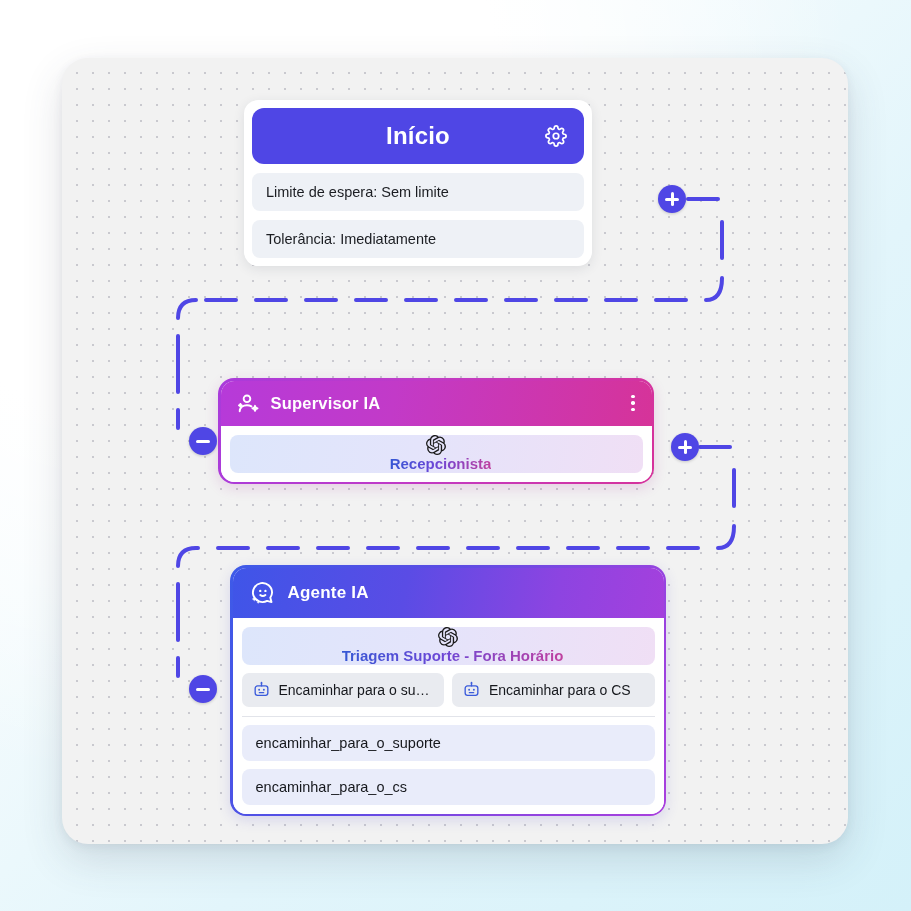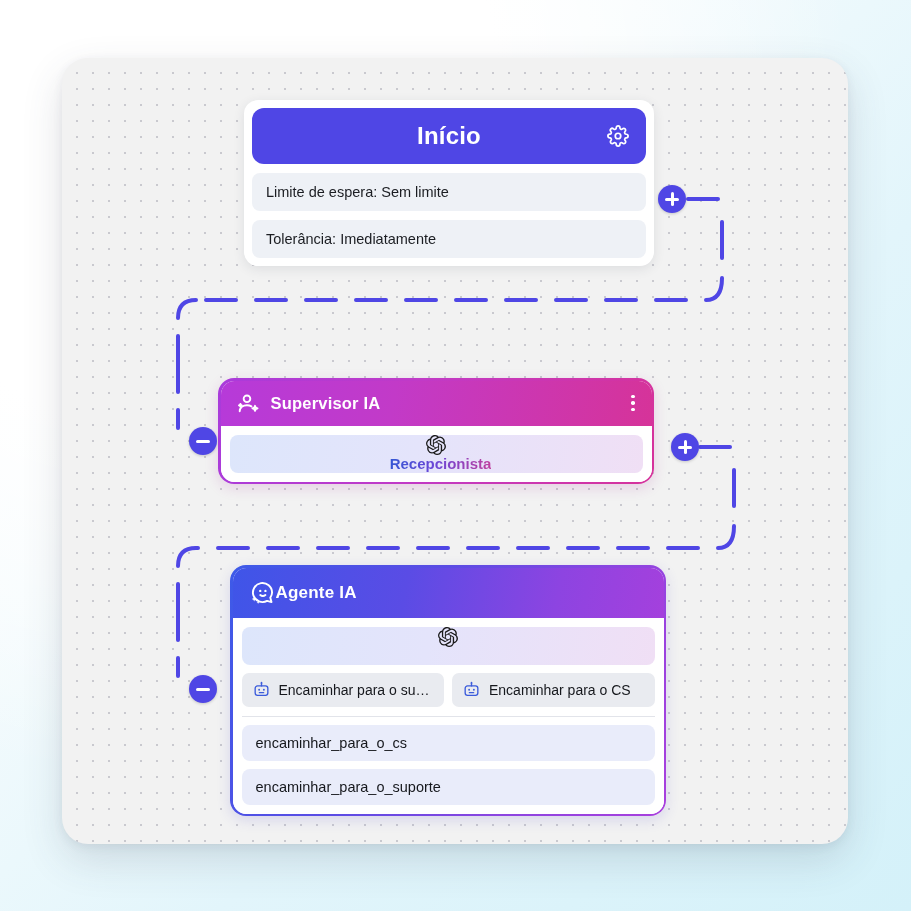--- a/index.html
+++ b/index.html
@@ -67,21 +67,21 @@
   
   .card {
     position: absolute;
     border-radius: 16px;
     z-index: 20;
   }
 
   
   #card-inicio {
     left: 244px; top: 100px;
-    width: 410px;
+    width: 348px;
     background: #ffffff;
     border-radius: 14px;
     padding: 8px;
     box-shadow: 0 3px 12px rgba(40,45,70,.10);
   }
   #inicio-header {
     height: 56px;
     background: #4f46e5;
     border-radius: 12px;
     display: flex;
@@ -176,20 +176,21 @@
     height: 50px;
     background: linear-gradient(100deg, #3f55e8 0%, #5a4ce5 40%, #8d44e1 75%, #a440dd 100%);
     display: flex;
     align-items: center;
     padding: 0 16px;
   }
   #ag-title {
     color: #ffffff;
     font-size: 17px;
     font-weight: 700;
+    margin-left: 12px;
     letter-spacing: .2px;
   }
   #ag-body { background: #ffffff; padding: 9px; }
 
   
   .model-chip {
     background: linear-gradient(100deg, #dde6fb 0%, #e4e4fb 45%, #f0dff5 100%);
     border-radius: 8px;
     height: 38px;
     display: flex;
@@ -363,20 +364,21 @@
       <span id="ag-title">Agente IA</span>
     </div>
     <div id="ag-body">
 
       <div class="model-chip">
         <span style="display:flex;">
           <svg width="20" height="20" viewBox="0 0 24 24" fill="#1a1a1a">
             <path d="M22.28 9.82a5.98 5.98 0 0 0-.51-4.91 6.05 6.05 0 0 0-6.51-2.9A6.07 6.07 0 0 0 4.98 4.18a5.98 5.98 0 0 0-4 2.9 6.05 6.05 0 0 0 .74 7.1 5.98 5.98 0 0 0 .51 4.91 6.05 6.05 0 0 0 6.51 2.9A5.98 5.98 0 0 0 13.26 24a6.05 6.05 0 0 0 5.77-4.21 5.98 5.98 0 0 0 4-2.9 6.05 6.05 0 0 0-.75-7.07zM13.26 22.43a4.48 4.48 0 0 1-2.88-1.04l.14-.08 4.78-2.76a.79.79 0 0 0 .39-.68v-6.74l2.02 1.17a.07.07 0 0 1 .04.06v5.58a4.5 4.5 0 0 1-4.49 4.49zM3.6 18.3a4.47 4.47 0 0 1-.54-3.01l.14.09 4.78 2.76a.77.77 0 0 0 .78 0l5.84-3.37v2.33a.08.08 0 0 1-.3.07l-4.83 2.79a4.5 4.5 0 0 1-6.14-1.65zM2.34 7.9a4.48 4.48 0 0 1 2.35-1.97V11.6a.77.77 0 0 0 .39.68l5.81 3.35-2.02 1.17a.08.08 0 0 1-.07 0l-4.83-2.79A4.5 4.5 0 0 1 2.34 7.9zm16.6 3.86l-5.84-3.4 2.02-1.16a.08.08 0 0 1 .07 0l4.83 2.79a4.49 4.49 0 0 1-.68 8.1v-5.65a.8.8 0 0 0-.4-.68zm2.01-3.02l-.14-.09-4.78-2.78a.78.78 0 0 0-.79 0L9.4 9.24V6.91a.07.07 0 0 1 .03-.06l4.83-2.79a4.49 4.49 0 0 1 6.67 4.65zM8.3 12.86l-2.02-1.17a.08.08 0 0 1-.04-.06V6.06a4.49 4.49 0 0 1 7.36-3.44l-.14.08L8.68 5.46a.79.79 0 0 0-.39.68zm1.1-2.37l2.6-1.5 2.6 1.5v3l-2.6 1.5-2.6-1.5z"></path>
           </svg>
         </span>
+        <span class="label">Triagem Suporte - Fora Horário</span>
       </div>
 
       <div id="tool-row">
         <div class="tool-chip">
           <span style="display:flex;flex:0 0 auto;">
             <svg width="19" height="19" viewBox="0 0 24 24" fill="none" stroke="#3b5bdb" stroke-width="1.7" stroke-linecap="round" stroke-linejoin="round">
               <rect x="4" y="7.5" width="16" height="12" rx="3"></rect>
               <path d="M12 4.2v3.3"></path>
               <circle cx="12" cy="3.3" r="1.1" fill="#3b5bdb" stroke="none"></circle>
               <circle cx="9" cy="12.3" r="1.2" fill="#3b5bdb" stroke="none"></circle>
@@ -396,17 +398,17 @@
               <circle cx="15" cy="12.3" r="1.2" fill="#3b5bdb" stroke="none"></circle>
               <path d="M9.3 16h5.4"></path>
             </svg>
           </span>
           <span class="label">Encaminhar para o CS</span>
         </div>
       </div>
 
       <div id="fn-divider"></div>
 
+      <div class="fn-row">encaminhar_para_o_suporte</div>
       <div class="fn-row">encaminhar_para_o_cs</div>
-      <div class="fn-row">encaminhar_para_o_suporte</div>
     </div>
   </div>
 </div>
 
 </body></html>

